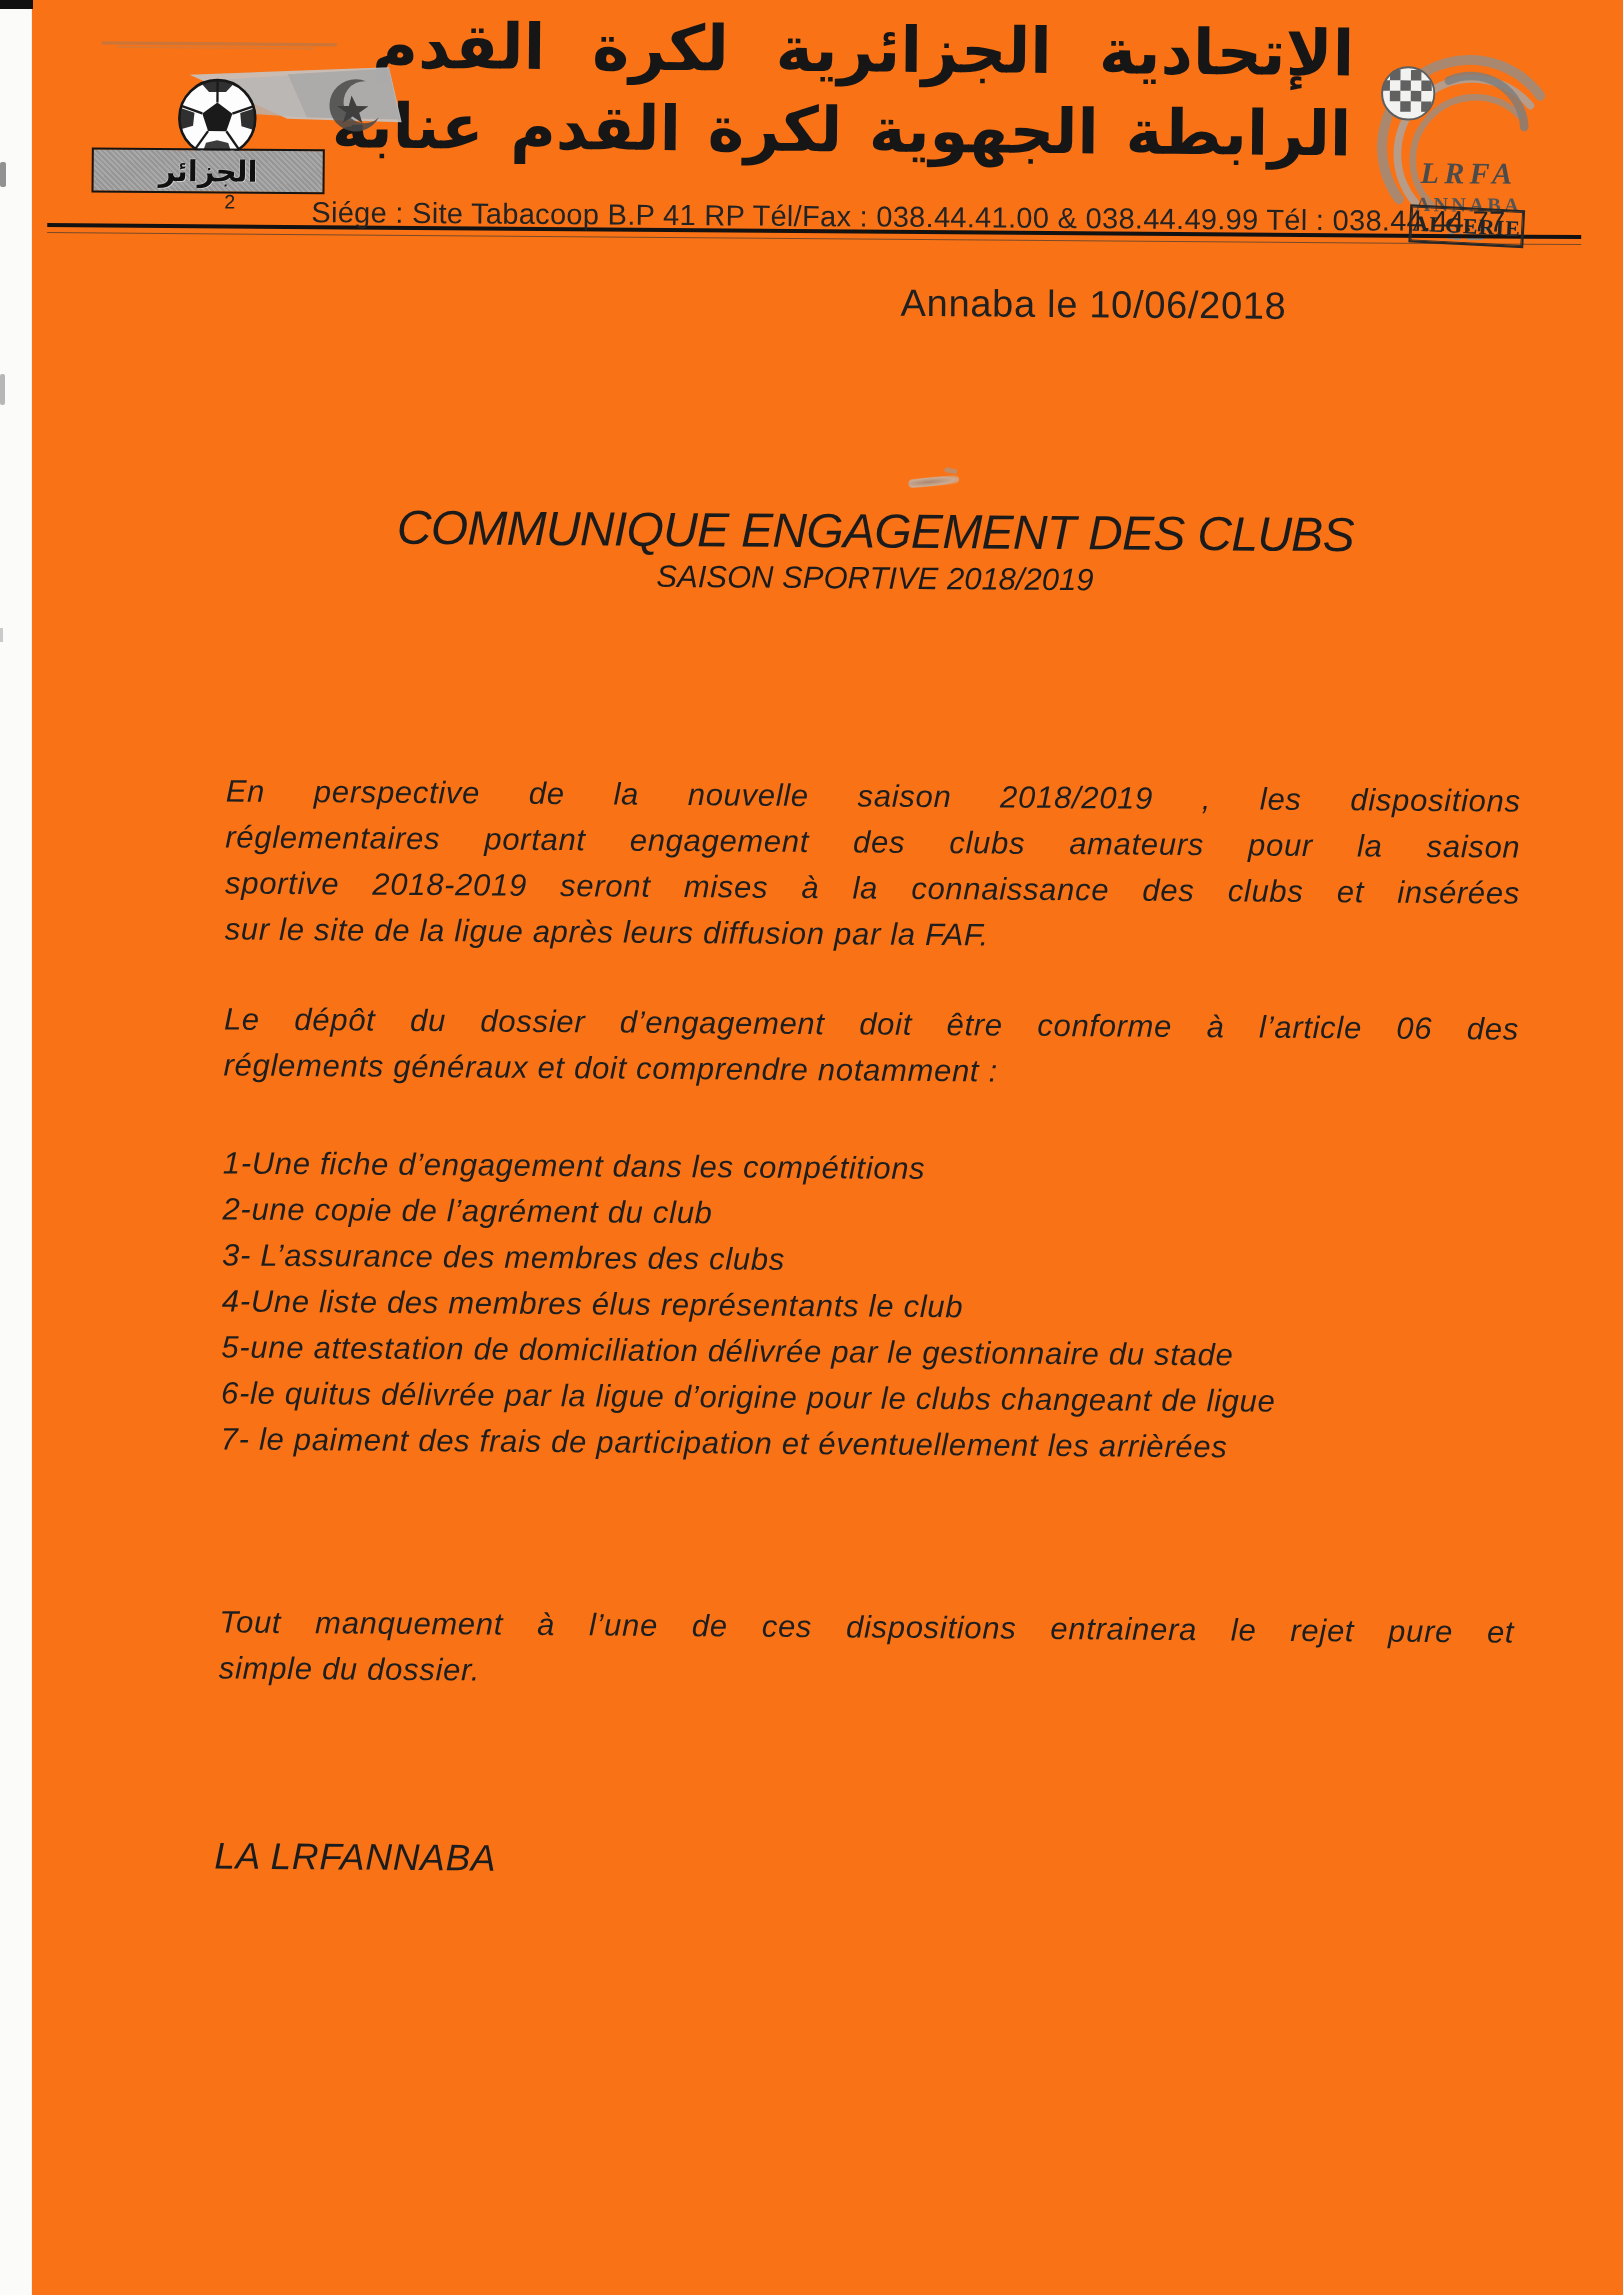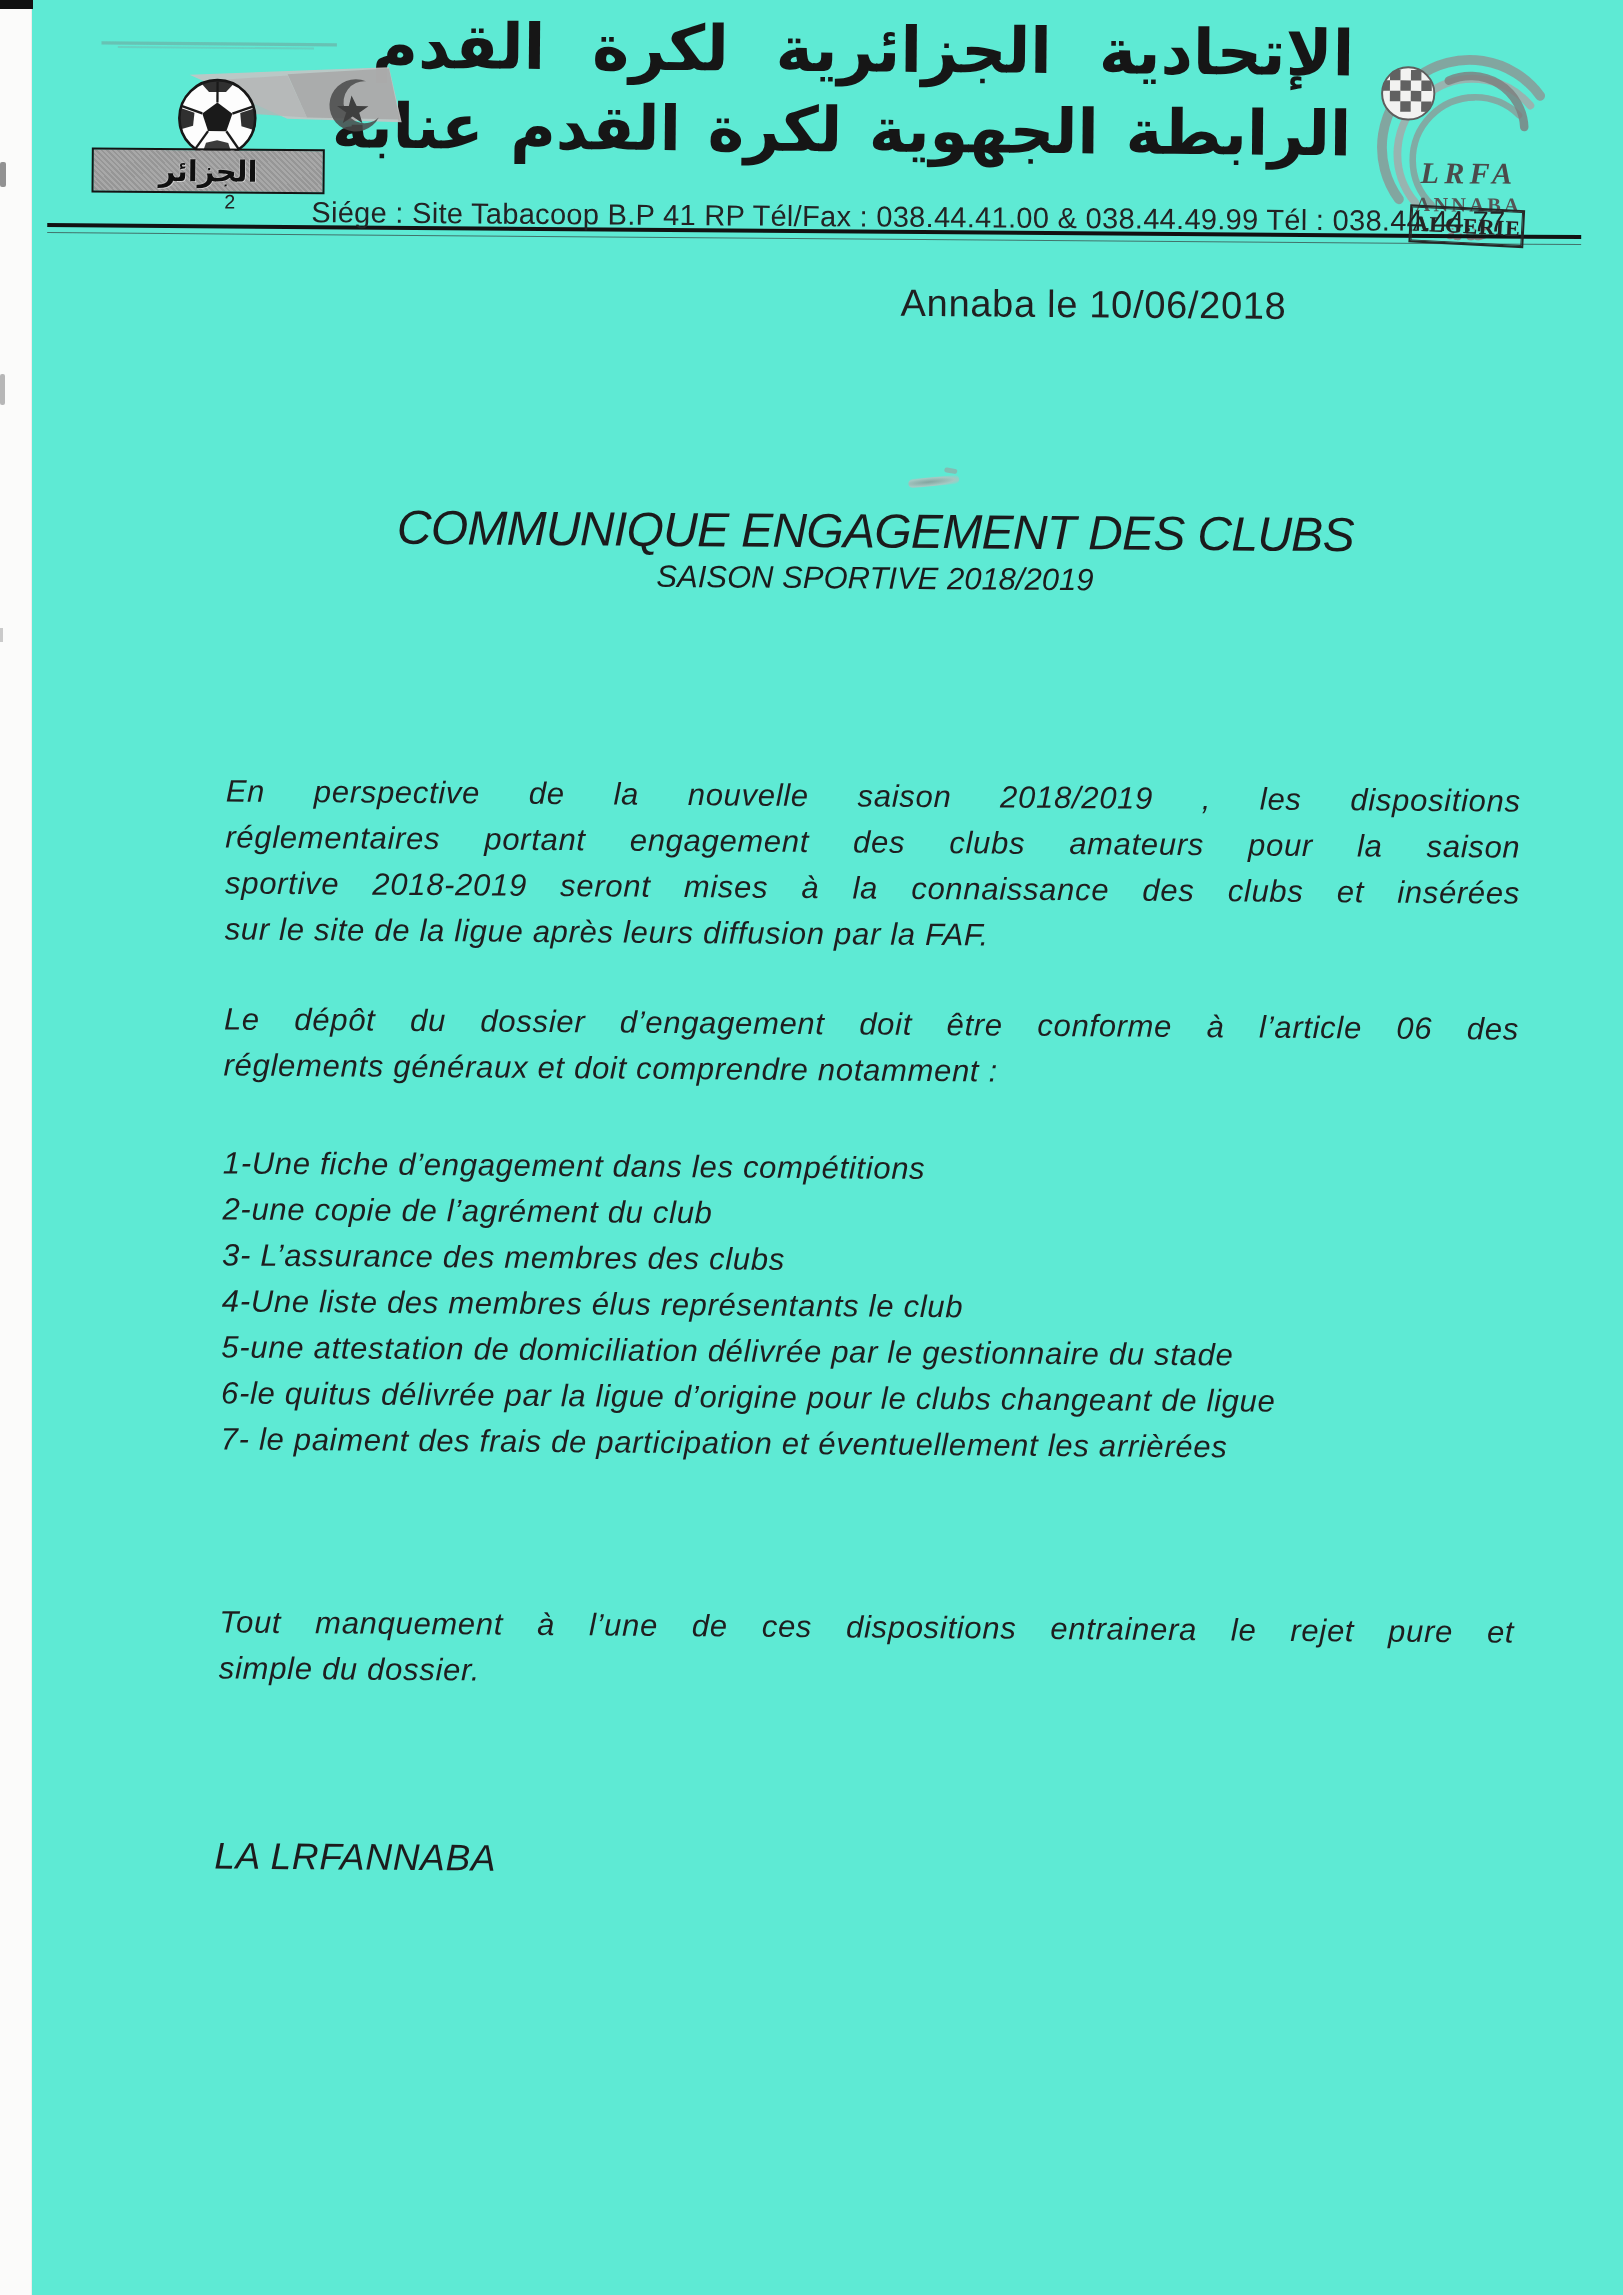--- a/index.html
+++ b/index.html
@@ -1,18 +1,18 @@
 <!DOCTYPE html>
 <html style="font-size:10.5px"><head>
 <meta charset="utf-8">
 <style>
   html,body { margin:0; padding:0; background:#d8d8d8; }
   #page {
     position:relative; width:1623px; height:2295px;
-    background:#5eead4; overflow:hidden;
+    background:#f97316; overflow:hidden;
     font-family:"Liberation Sans", sans-serif; color:#1e1e1f;
   }
   
   .edge-strip   { position:absolute; left:0; top:0; width:31px; height:2295px; background:#fbfbfa; border-right:0.7px solid #ededeb; }
   .edge-cap     { position:absolute; left:0; top:0; width:33px; height:8.5px; background:#111; }
   .edge-sliver1 { position:absolute; left:0; top:162px; width:5.9px; height:25px; background:#6f6f6f; opacity:.75; border-radius:2px; }
   .edge-sliver2 { position:absolute; left:0; top:374px; width:4.6px; height:31px; background:#8a8a8a; opacity:.6; border-radius:2px; }
   .edge-sliver3 { position:absolute; left:0; top:628px; width:3.3px; height:14.4px; background:#9a9a9a; opacity:.5; }
 
   

